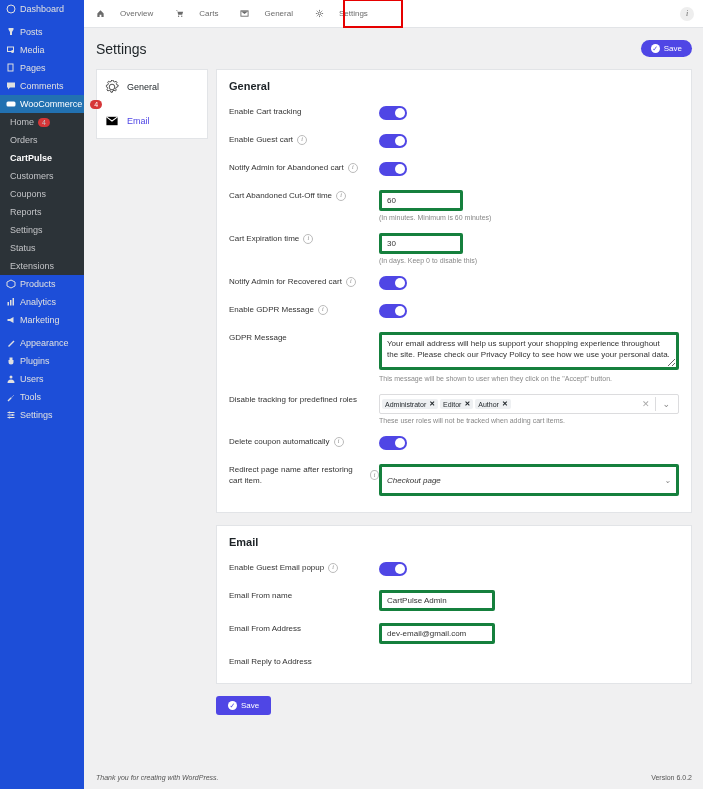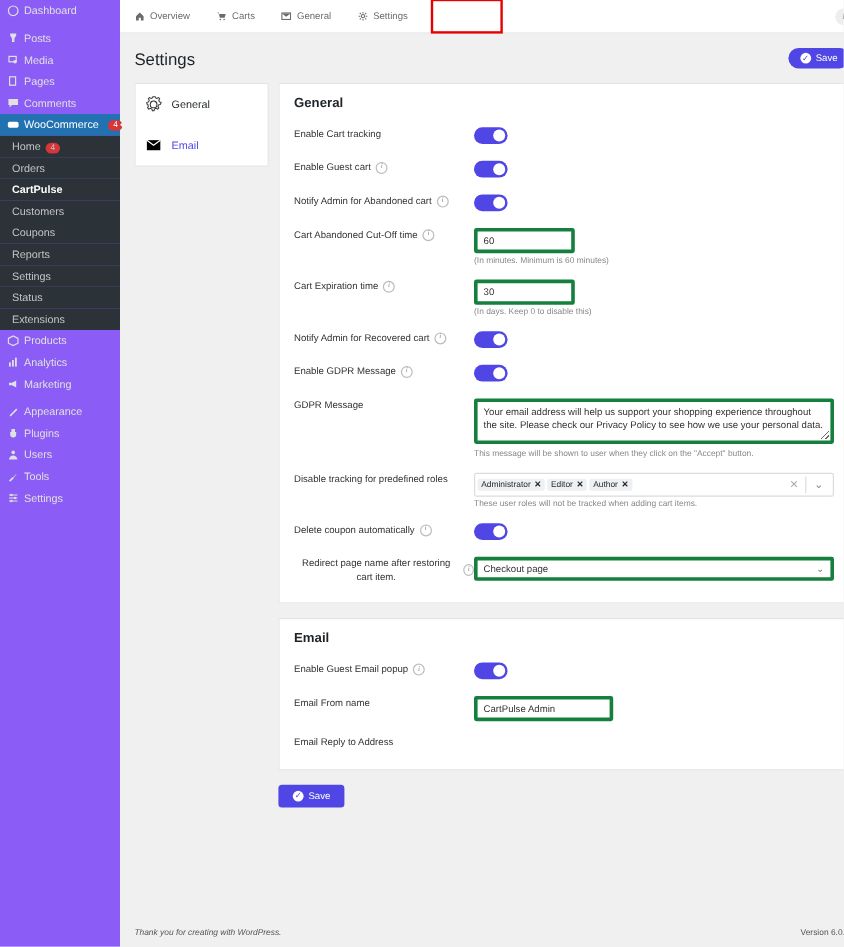--- a/index.html
+++ b/index.html
@@ -1,66 +1,66 @@
 <!DOCTYPE html>
 <html><head>
 <meta charset="utf-8">
 <style>
   * { box-sizing: border-box; margin: 0; padding: 0; font-family: -apple-system, Helvetica, Arial, sans-serif; }
   body { background: #f0f0f1; font-size: 9px; color: #1d2327; width: 703px; }
   .wrap { display: flex; }
 
   
-  .wp-side { width: 100px; background: #8b5cf6; color: #fff; min-height: 789px; }
+  .wp-side { width: 84px; background: #1d4ed8; color: #fff; min-height: 789px; }
   .wp-item { display: flex; align-items: center; gap: 4px; padding: 4px 6px; color: #e0e0e0; cursor: pointer; }
   .wp-item .ic { width: 10px; height: 10px; display: flex; align-items: center; justify-content: center; }
   .wp-item.active { background: #2271b1; color: #fff; position: relative; align-items: center; }
   .wp-item.active:after { content: ''; position: absolute; right: -4px; top: 50%; margin-top: -4px; border: 4px solid transparent; border-right-color: #f0f0f1; }
   .wp-sub { background: #2c3338; padding: 4px 6px 4px 10px; color: #c3c4c7; cursor: pointer; }
   .wp-sub.active { color: #fff; font-weight: 600; }
   .wp-sep { height: 5px; }
   .badge { background: #d63638; border-radius: 7px; font-size: 7px; padding: 1px 4px; margin-left: 4px; }
   .collapse { border-top: 1px solid #32373c; }
 
   
   .main { flex: 1; display: flex; flex-direction: column; }
   .topbar { background: #fff; border-bottom: 1px solid #e2e4e7; display: flex; align-items: center; padding: 0 10px; height: 28px; gap: 18px; position: relative; }
-  .tab { display: flex; align-items: center; gap: 4px; font-size: 8px; color: #6b6b6b; cursor: pointer; padding: 6px 2px; }
+  .tab { display: flex; align-items: center; gap: 15px; font-size: 8px; color: #6b6b6b; cursor: pointer; padding: 6px 2px; }
   .tab .ic { width: 9px; height: 9px; }
   .tab-highlight { position: absolute; border: 2px solid #e60000; top: -1px; height: 29px; width: 60px; left: 259px; pointer-events: none; }
   .info-circle { margin-left: auto; width: 14px; height: 14px; border-radius: 50%; background: #eee; color: #666; display: flex; align-items: center; justify-content: center; font-size: 8px; font-style: italic; font-family: serif; }
 
   .content { padding: 12px; display: flex; flex-direction: column; gap: 12px; flex: 1; }
   .title-row { display: flex; align-items: center; }
   .page-title { font-size: 14px; font-weight: 400; color: #1d2327; }
   .save-btn { margin-left: auto; background: #4f46e5; color: #fff; border-radius: 10px; padding: 4px 10px; display: flex; align-items: center; gap: 4px; font-size: 8px; }
 
   .cols { display: flex; gap: 8px; align-items: flex-start; }
   .side-card { width: 112px; background: #fff; border: 1px solid #e2e4e7; }
   .side-item { display: flex; gap: 8px; align-items: center; padding: 10px 8px; font-size: 9px; cursor: pointer; }
   .side-item.active { color: #4f46e5; }
   .side-item .ic { width: 14px; height: 14px; }
 
   .panels { flex: 1; display: flex; flex-direction: column; gap: 12px; }
   .panel { background: #fff; border: 1px solid #e2e4e7; padding: 10px 12px; }
   .panel h2 { font-size: 11px; font-weight: 600; margin-bottom: 8px; }
   .row { display: flex; padding: 6px 0; align-items: flex-start; }
-  .lab { width: 150px; font-size: 8px; color: #333; display: flex; align-items: center; gap: 4px; line-height: 1.4; text-align: center; }
+  .lab { width: 150px; font-size: 8px; color: #333; display: flex; align-items: center; gap: 4px; line-height: 1.4; }
   .fld { flex: 1; }
   .help { font-size: 7px; color: #888; margin-top: 3px; }
   .inhelp { width:10px; height:10px; border:1px solid #bbb; border-radius:50%; display:inline-flex; align-items:center; justify-content:center; font-size:6px; color:#888; font-family:serif; font-style:italic; }
 
   .toggle { width: 28px; height: 14px; border-radius: 7px; background: #4f46e5; position: relative; display: inline-block; }
   .toggle:after { content: ''; position: absolute; right: 2px; top: 2px; width: 10px; height: 10px; border-radius: 50%; background: #fff; }
 
   input.tx, textarea.tx, .sel { border: 3px solid #15803d; border-radius: 2px; padding: 3px 5px; font-size: 8px; color: #333; background: #fff; }
   input.tx.num { width: 84px; }
   input.tx.med { width: 116px; }
   textarea.tx { width: 300px; height: 38px; line-height: 1.4; resize: vertical; }
-  .sel { display: flex; align-items: center; justify-content: space-between; width: 300px; height: 20px; }
+  .sel { display: flex; align-items: center; justify-content: space-between; width: 300px; height: 32px; font-style: italic; }
   .sel .arr { color: #888; }
 
   .tagbox { border: 1px solid #dcdcde; width: 300px; border-radius: 2px; padding: 2px; display: flex; align-items: center; gap: 2px; }
   .tag { background: #eef0f2; border-radius: 2px; padding: 1px 3px; font-size: 7px; display: flex; gap: 3px; align-items: center; }
   .tag .x { font-weight: bold; cursor: pointer; }
   .tagbox .clr { margin-left: auto; color: #aaa; padding-right: 4px; }
   .tagbox .arrsec { border-left: 1px solid #dcdcde; padding: 2px 6px; color: #888; }
 
   .footer-save { background: #4f46e5; color: #fff; border-radius: 3px; padding: 5px 12px; display: inline-flex; align-items: center; gap: 4px; font-size: 8px; }
   .checkmark { width: 9px; height: 9px; border-radius: 50%; background: #fff; color: #4f46e5; display: inline-flex; align-items: center; justify-content: center; font-size: 7px; }
@@ -402,20 +402,24 @@
                 </div>
                 <div class="fld"><span class="toggle"></span></div>
               </div>
 
 
             <div class="row">
                 <div class="lab">Email From name</div>
                 <div class="fld"><input class="tx med" value="CartPulse Admin" style=""></div>
               </div>
 
+            <div class="row">
+                <div class="lab">Email From Address</div>
+                <div class="fld"><input class="tx med" value="dev-email@gmail.com" style=""></div>
+              </div>
 
             <div class="row">
                 <div class="lab">Email Reply to Address</div>
               </div>
           </div>
 
           <div>
             <div class="footer-save">
                 <span class="checkmark">✓</span>
                 <span>Save</span>

